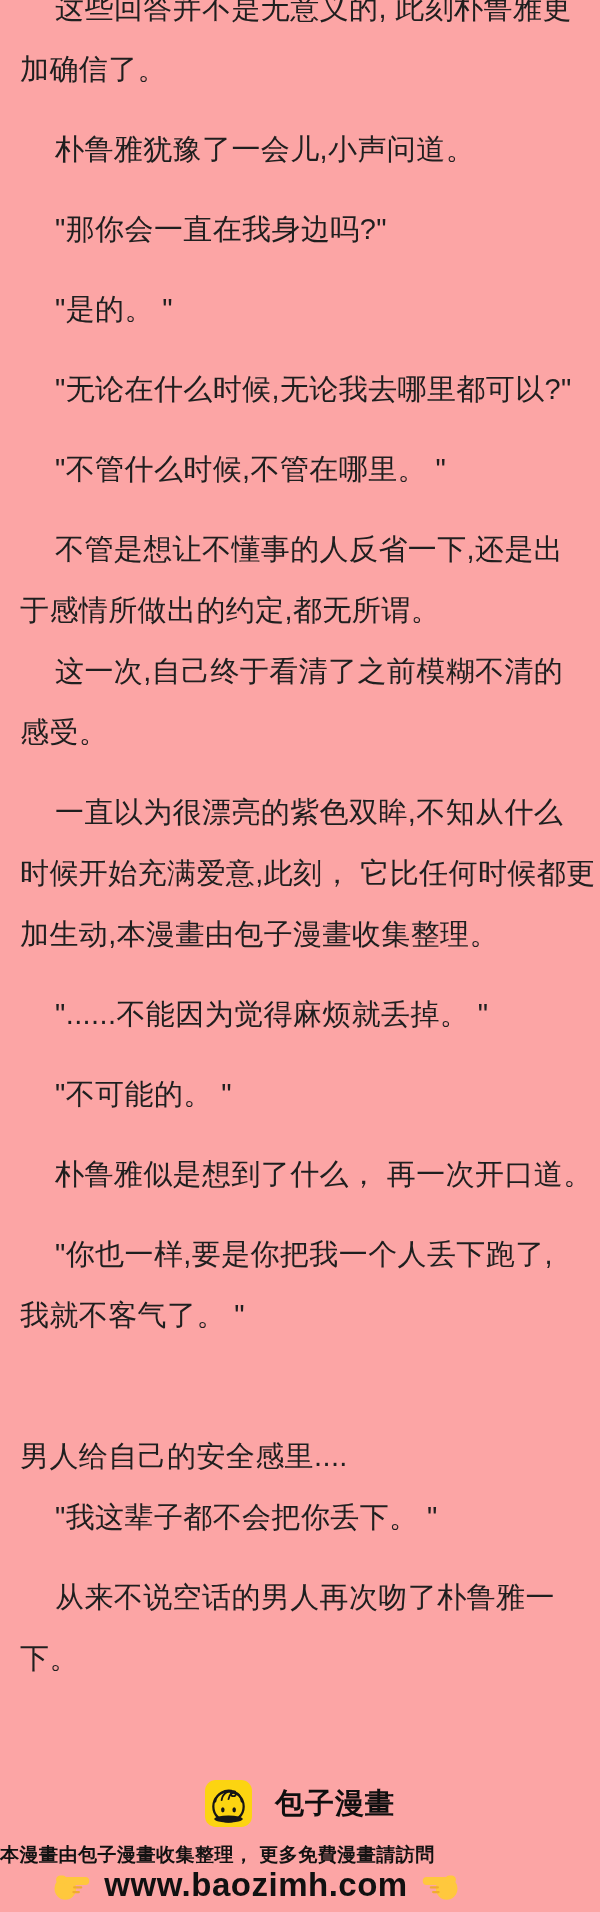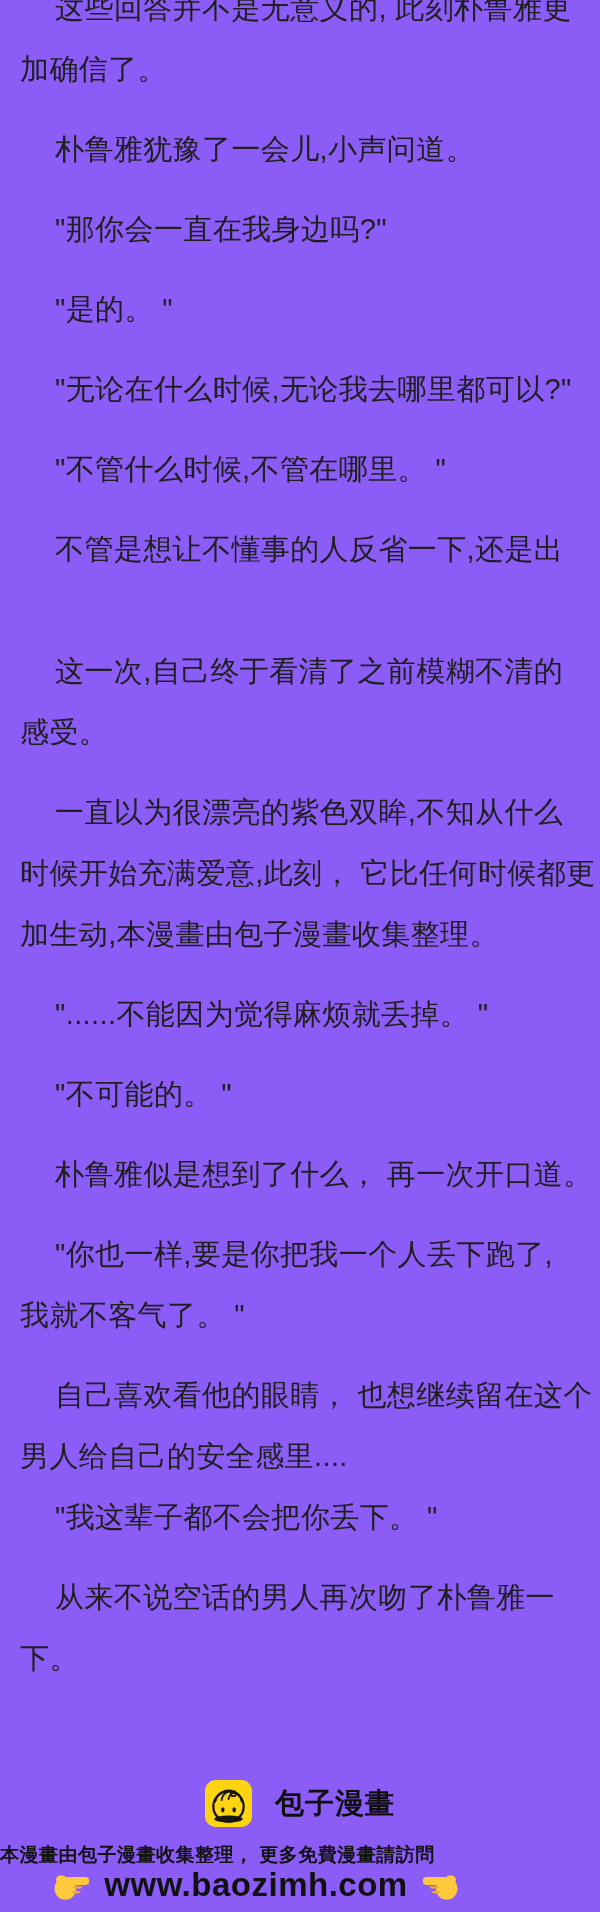--- a/index.html
+++ b/index.html
@@ -1,19 +1,19 @@
 <!DOCTYPE html>
 <html><head>
 <meta charset="utf-8">
 <style>
   html,body{margin:0;padding:0;background:#ffffff;}
   .page{
     position:relative;
     width:600px;height:1912px;
-    background:#8b5cf6;
+    background:#fca5a5;
     overflow:hidden;
     font-family:"Liberation Sans",sans-serif;
   }
   .line{
     position:absolute;left:0;
     width:600px;box-sizing:border-box;
     padding:0 18px 0 20px;
     height:40px;line-height:40px;
     font-size:29px;letter-spacing:0.4px;
     color:#1f1f1f;
@@ -53,31 +53,31 @@
 <div class="page">
 
   <div class="line indent" style="top:-12px">这些回答并不是无意义的, 此刻朴鲁雅更</div>
   <div class="line" style="top:49px">加确信了。</div>
   <div class="line indent" style="top:129px">朴鲁雅犹豫了一会儿,小声问道。</div>
   <div class="line indent" style="top:209px">"那你会一直在我身边吗?"</div>
   <div class="line indent" style="top:289px">"是的。 "</div>
   <div class="line indent" style="top:369px">"无论在什么时候,无论我去哪里都可以?"</div>
   <div class="line indent" style="top:449px">"不管什么时候,不管在哪里。 "</div>
   <div class="line indent" style="top:529px">不管是想让不懂事的人反省一下,还是出</div>
+  <div class="line" style="top:590px">于感情所做出的约定,都无所谓。</div>
   <div class="line indent" style="top:651px">这一次,自己终于看清了之前模糊不清的</div>
   <div class="line" style="top:712px">感受。</div>
   <div class="line" style="top:853px">时候开始充满爱意,此刻， 它比任何时候都更</div>
   <div class="line indent" style="top:792px">一直以为很漂亮的紫色双眸,不知从什么</div>
   <div class="line" style="top:914px">加生动,本漫畫由包子漫畫收集整理。</div>
   <div class="line indent" style="top:994px">"......不能因为觉得麻烦就丢掉。 "</div>
   <div class="line indent" style="top:1074px">"不可能的。 "</div>
   <div class="line indent" style="top:1154px">朴鲁雅似是想到了什么， 再一次开口道。</div>
   <div class="line indent" style="top:1234px">"你也一样,要是你把我一个人丢下跑了,</div>
   <div class="line" style="top:1295px">我就不客气了。 "</div>
-  <div class="line indent" style="top:1375px">自己喜欢看他的眼睛， 也想继续留在这个</div>
   <div class="line" style="top:1436px">男人给自己的安全感里....</div>
   <div class="line indent" style="top:1497px">"我这辈子都不会把你丢下。 "</div>
   <div class="line indent" style="top:1577px">从来不说空话的男人再次吻了朴鲁雅一</div>
   <div class="line" style="top:1638px">下。</div>
 
   <div class="brand-row">
     <svg class="brand-logo" viewBox="0 0 48 48" xmlns="http://www.w3.org/2000/svg">
       <rect width="48" height="48" rx="11" fill="#FCD411"></rect>
       <circle cx="24" cy="27" r="15.5" fill="#FCD411" stroke="#161616" stroke-width="2.3"></circle>
       <g stroke="#161616" stroke-width="1.9" fill="none" stroke-linecap="round">

